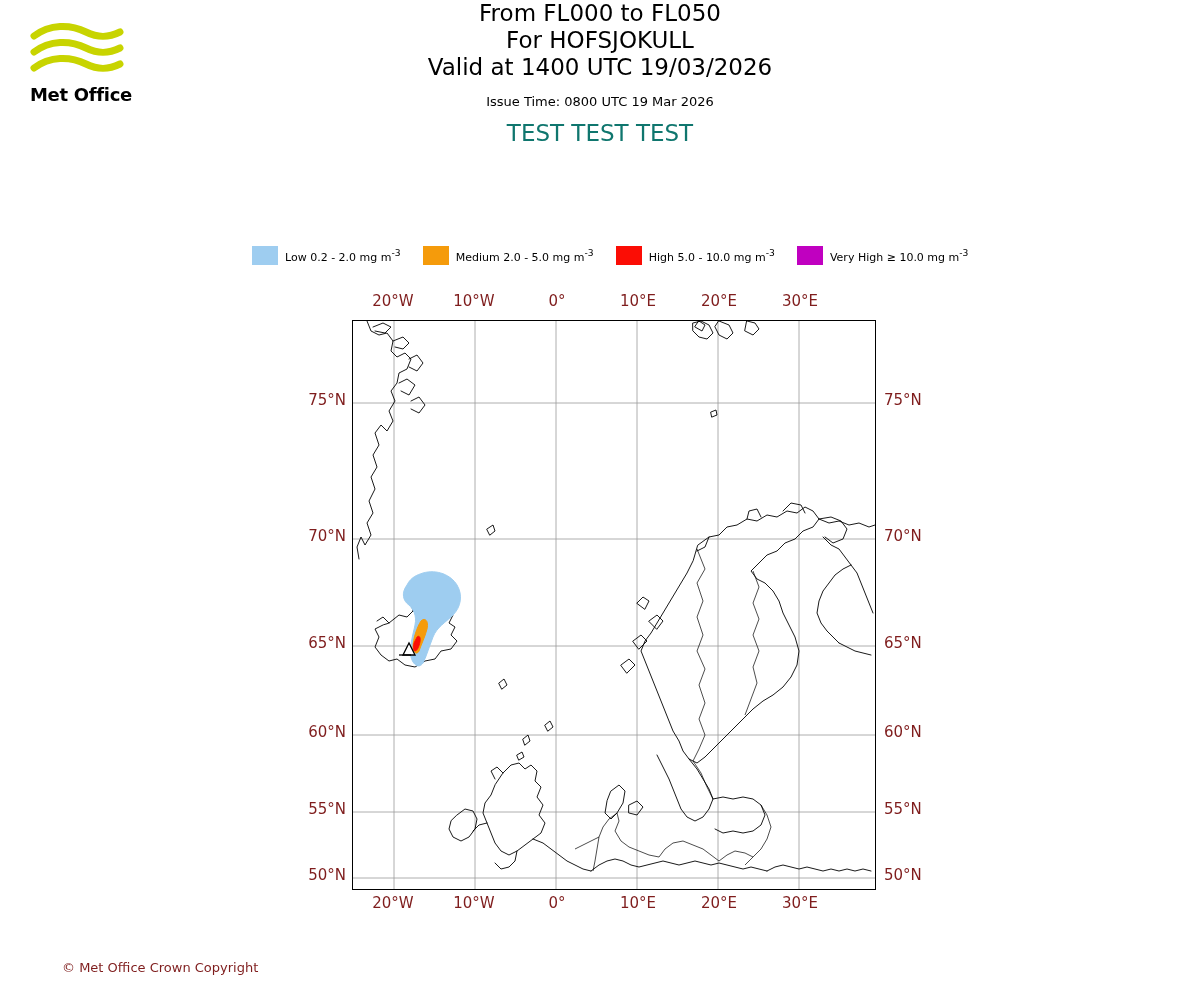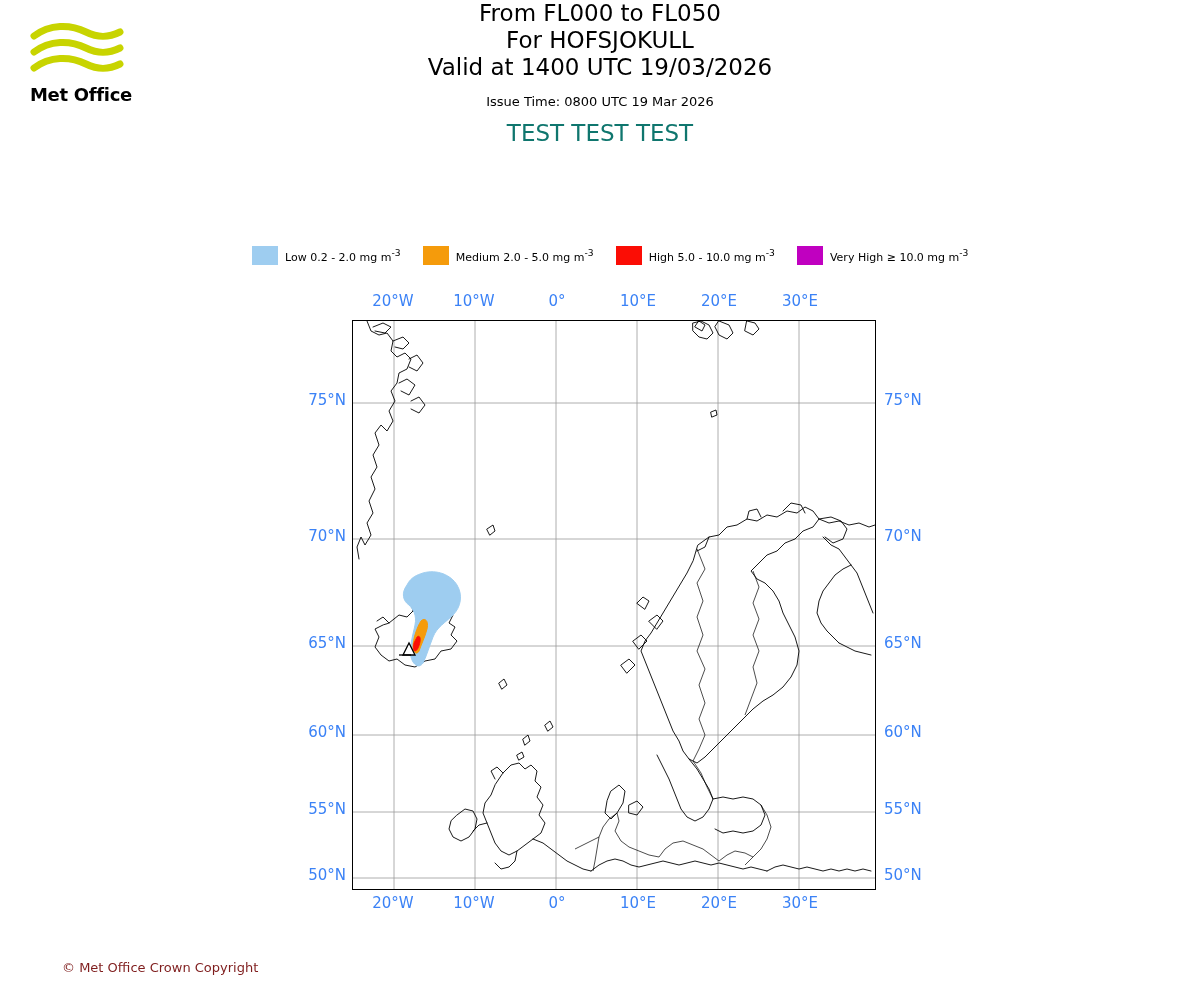--- a/index.html
+++ b/index.html
@@ -108,21 +108,21 @@
   #map-svg { display: block; }
 
   .gridline { stroke: #9a9a9a; stroke-width: 0.8; fill: none; }
   .coast { stroke: #000000; stroke-width: 0.9; fill: none; stroke-linejoin: round; stroke-linecap: round; }
   .border-line { stroke: #000000; stroke-width: 0.7; fill: none; }
 
   
   .axis-label {
     position: absolute;
     font-size: 15px;
-    color: #3b82f6;
+    color: #7f1d1d;
     white-space: nowrap;
   }
   .lat-left { text-align: right; }
   .lat-right { text-align: left; }
 
   
   #copyright {
     position: absolute;
     left: 62px;
     top: 960px;

